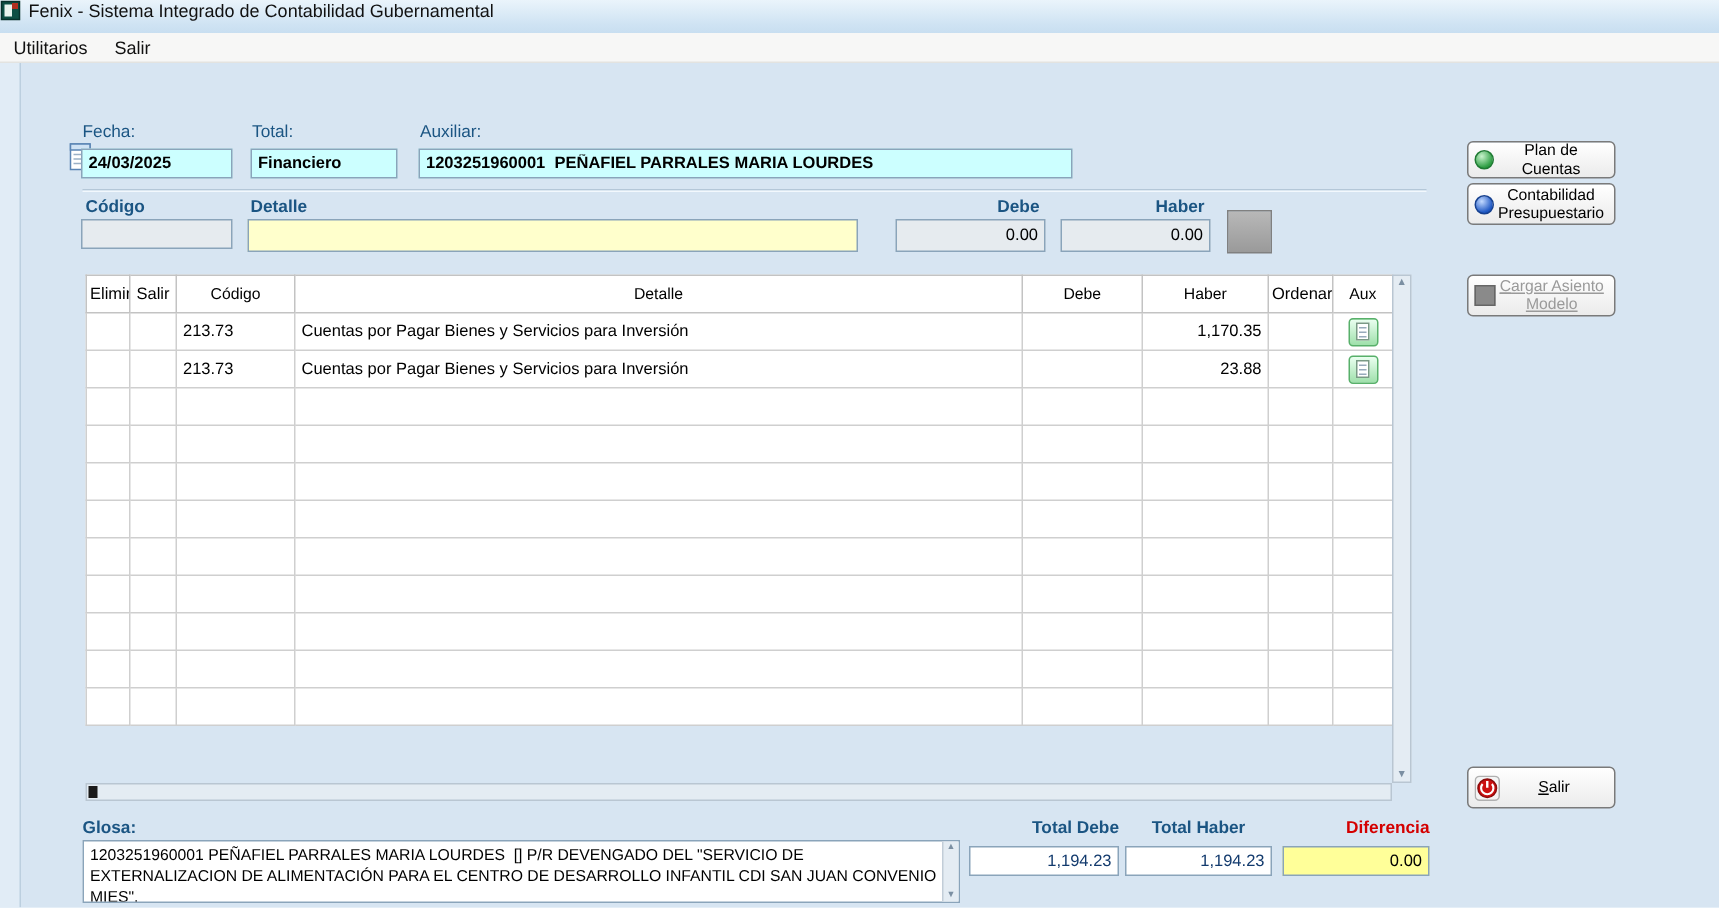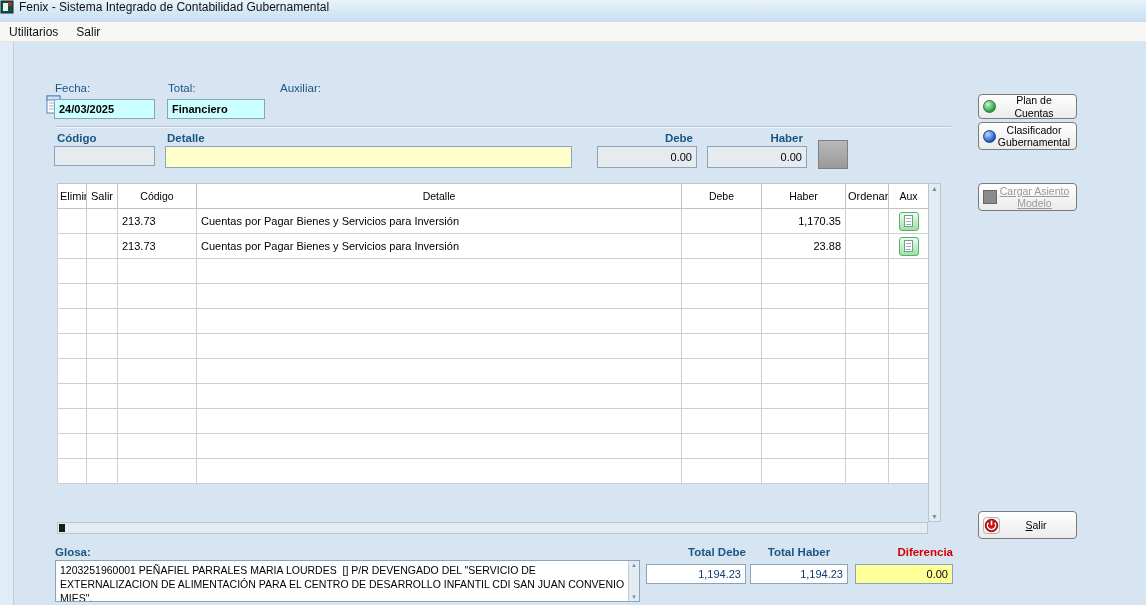--- a/index.html
+++ b/index.html
@@ -123,20 +123,21 @@
       <line x1="5" y1="14" x2="14" y2="14" stroke="#9ab0c6" stroke-width="1"></line>
     </svg>
 
     <span class="lbl" style="left:55px; top:40px;">Fecha:</span>
     <input class="fld cyan" style="left: 54px; top: 57px; width: 101px;" value="24/03/2025">
 
     <span class="lbl" style="left:168px; top:40px;">Total:</span>
     <input class="fld cyan" style="left: 167px; top: 57px; width: 98px;" value="Financiero">
 
     <span class="lbl" style="left:280px; top:40px;">Auxiliar:</span>
+    <input class="fld cyan" style="left: 279px; top: 57px; width: 436px;" value="1203251960001  PEÑAFIEL PARRALES MARIA LOURDES">
 
     <div class="sep" style="left:55px; top:84px; width:896px;"></div>
 
     <span class="lbl b" style="left:57px; top:90px;">Código</span>
     <input class="fld gray" style="left: 54px; top: 104px; width: 101px;" value="">
 
     <span class="lbl b" style="left:167px; top:90px;">Detalle</span>
     <input class="fld yellow" style="left: 165px; top: 104px; width: 407px; height: 22px;" value="">
 
     <span class="lbl b" style="left:597px; top:90px; width:96px; text-align:right;">Debe</span>
@@ -300,21 +301,21 @@
       <span class="thumb"></span>
     </div>
 
     <button class="side-btn" style="top:52px; height:25px;">
       <span class="sphere green"></span>
       <span class="txt">Plan de Cuentas</span>
     </button>
 
     <button class="side-btn" style="top:80px; height:28px;">
       <span class="sphere blue"></span>
-      <span class="txt">Clasificador Gubernamental</span>
+      <span class="txt">Contabilidad Presupuestario</span>
     </button>
 
     <button class="side-btn disabled" style="top:141px; height:28px;">
       <span class="gray-square"></span>
       <span class="txt ul-first">Cargar Asiento Modelo</span>
     </button>
 
     <button class="side-btn" style="top:469px; height:28px;">
       <svg width="17" height="17" viewBox="0 0 17 17" style="flex:0 0 17px">
         <rect x="0.5" y="0.5" width="16" height="16" rx="3" fill="#f4f4f4" stroke="#b0b0b0"></rect>

